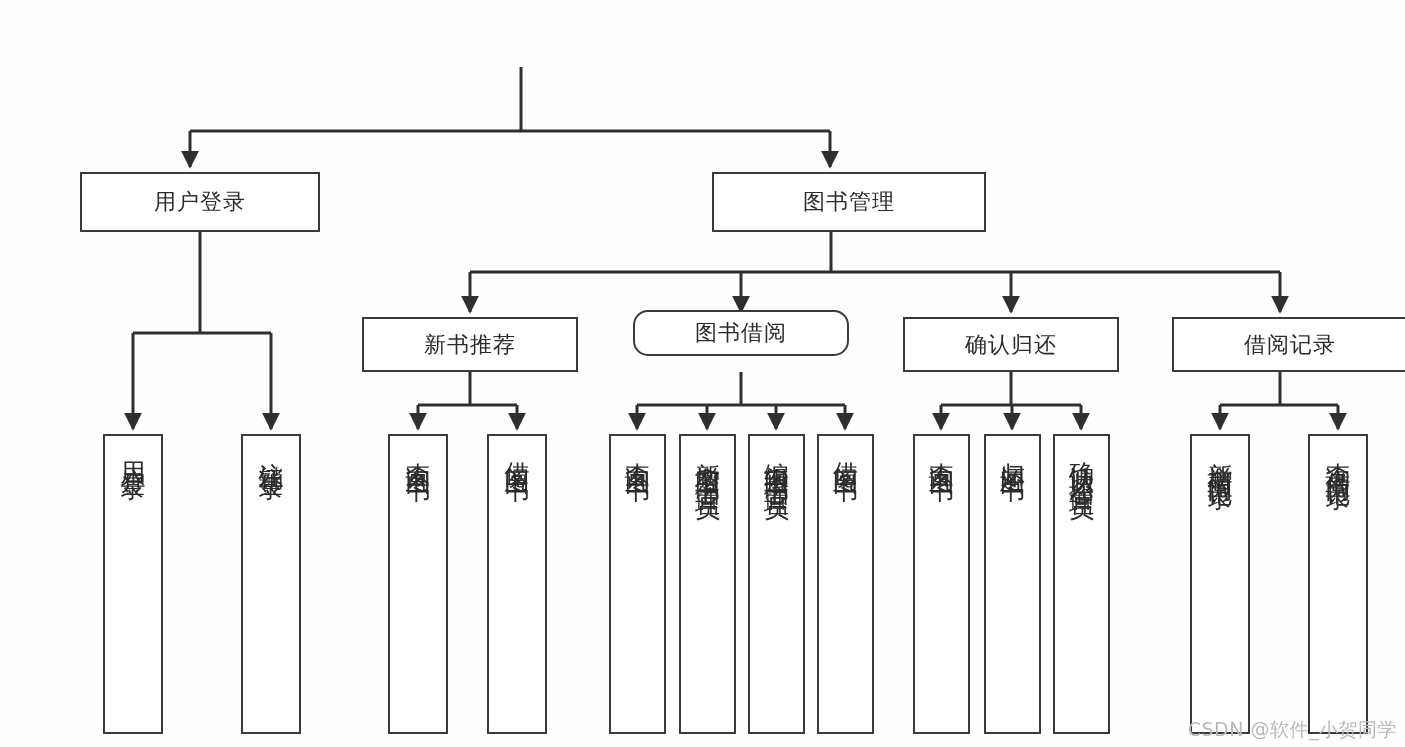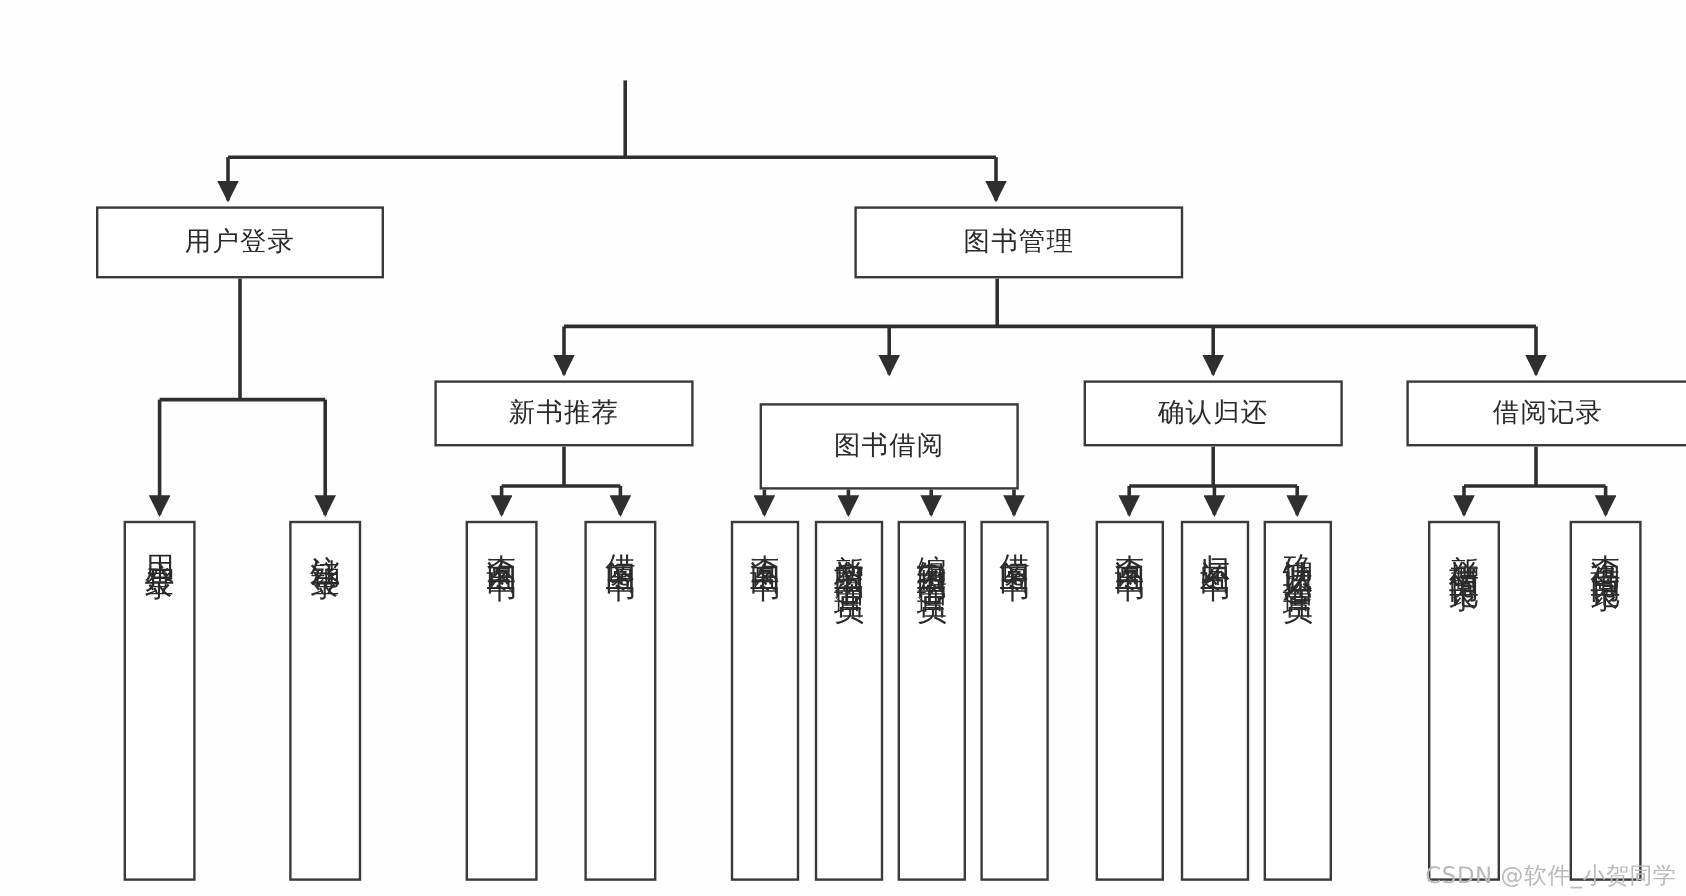--- a/index.html
+++ b/index.html
@@ -131,21 +131,21 @@
   <div class="node h" id="n-user-login" style="left: 80px; top: 172px; width: 240px; height: 60px;">
     <span class="label">用户登录</span>
   </div>
   <div class="node h" id="n-book-manage" style="left: 712px; top: 172px; width: 274px; height: 60px;">
     <span class="label">图书管理</span>
   </div>
 
   <div class="node h" id="n-new-book-rec" style="left: 362px; top: 317px; width: 216px; height: 55px;">
     <span class="label">新书推荐</span>
   </div>
-  <div class="node h" id="n-book-borrow" style="left: 633px; top: 336px; width: 216px; height: 72px;">
+  <div class="node h" id="n-book-borrow" style="left: 633px; top: 310px; width: 216px; height: 46px; border-radius: 15px;">
     <span class="label">图书借阅</span>
   </div>
   <div class="node h" id="n-current-borrow" style="left: 903px; top: 317px; width: 216px; height: 55px;">
     <span class="label">确认归还</span>
   </div>
   <div class="node h" id="n-borrow-record" style="left: 1172px; top: 317px; width: 236px; height: 55px;">
     <span class="label">借阅记录</span>
   </div>
 
   <div class="node v" id="n-leaf-0" style="left: 103px; top: 434px; width: 60px; height: 300px;">

